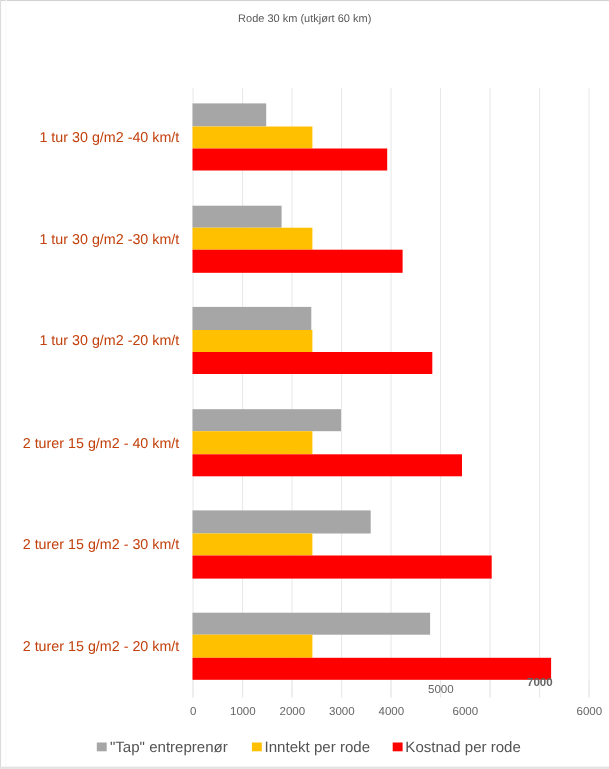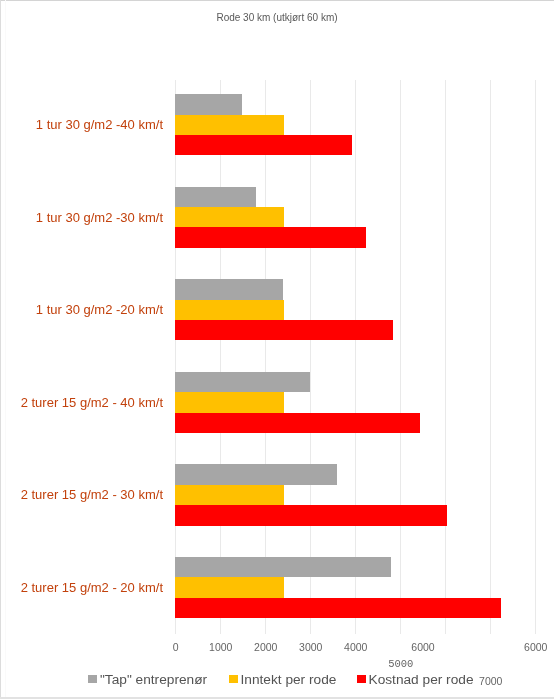--- a/index.html
+++ b/index.html
@@ -78,25 +78,25 @@
       <div class="xlabel" style="left: 175.75px; top: 641px;">0</div>
       <div class="tick" style="left: 220px; top: 618.5px;"></div>
       <div class="xlabel" style="left: 220.75px; top: 641px;">1000</div>
       <div class="tick" style="left: 265px; top: 618.5px;"></div>
       <div class="xlabel" style="left: 265.75px; top: 641px;">2000</div>
       <div class="tick" style="left: 310px; top: 618.5px;"></div>
       <div class="xlabel" style="left: 310.75px; top: 641px;">3000</div>
       <div class="tick" style="left: 355px; top: 618.5px;"></div>
       <div class="xlabel" style="left: 355.75px; top: 641px;">4000</div>
       <div class="tick" style="left: 400px; top: 618.5px;"></div>
-      <div class="xlabel" style="left: 400.75px; top: 658px; font-family: Liberation Mono, monospace;">5000</div>
+      <div class="xlabel" style="left: 400.75px; top: 621px;">5000</div>
       <div class="tick" style="left: 445px; top: 618.5px;"></div>
       <div class="xlabel" style="left: 423px; top: 641px;">6000</div>
       <div class="tick" style="left: 490px; top: 618.5px;"></div>
-      <div class="xlabel" style="left: 490.75px; top: 675px;">7000</div>
+      <div class="xlabel" style="left: 490.75px; top: 615px; font-weight: bold;">7000</div>
       <div class="tick" style="left: 535px; top: 618.5px;"></div>
       <div class="xlabel" style="left: 535.75px; top: 641px;">6000</div>
     </div>
   <div id="yaxis">
       <div class="catlabel" style="top: 117.092px;">1 tur 30 g/m2 -40 km/t</div>
       <div class="catlabel" style="top: 209.675px;">1 tur 30 g/m2 -30 km/t</div>
       <div class="catlabel" style="top: 302.258px;">1 tur 30 g/m2 -20 km/t</div>
       <div class="catlabel" style="top: 394.842px;">2 turer 15 g/m2 - 40 km/t</div>
       <div class="catlabel" style="top: 487.425px; text-align: center;">2 turer 15 g/m2 - 30 km/t</div>
       <div class="catlabel" style="top: 580.008px;">2 turer 15 g/m2 - 20 km/t</div>

